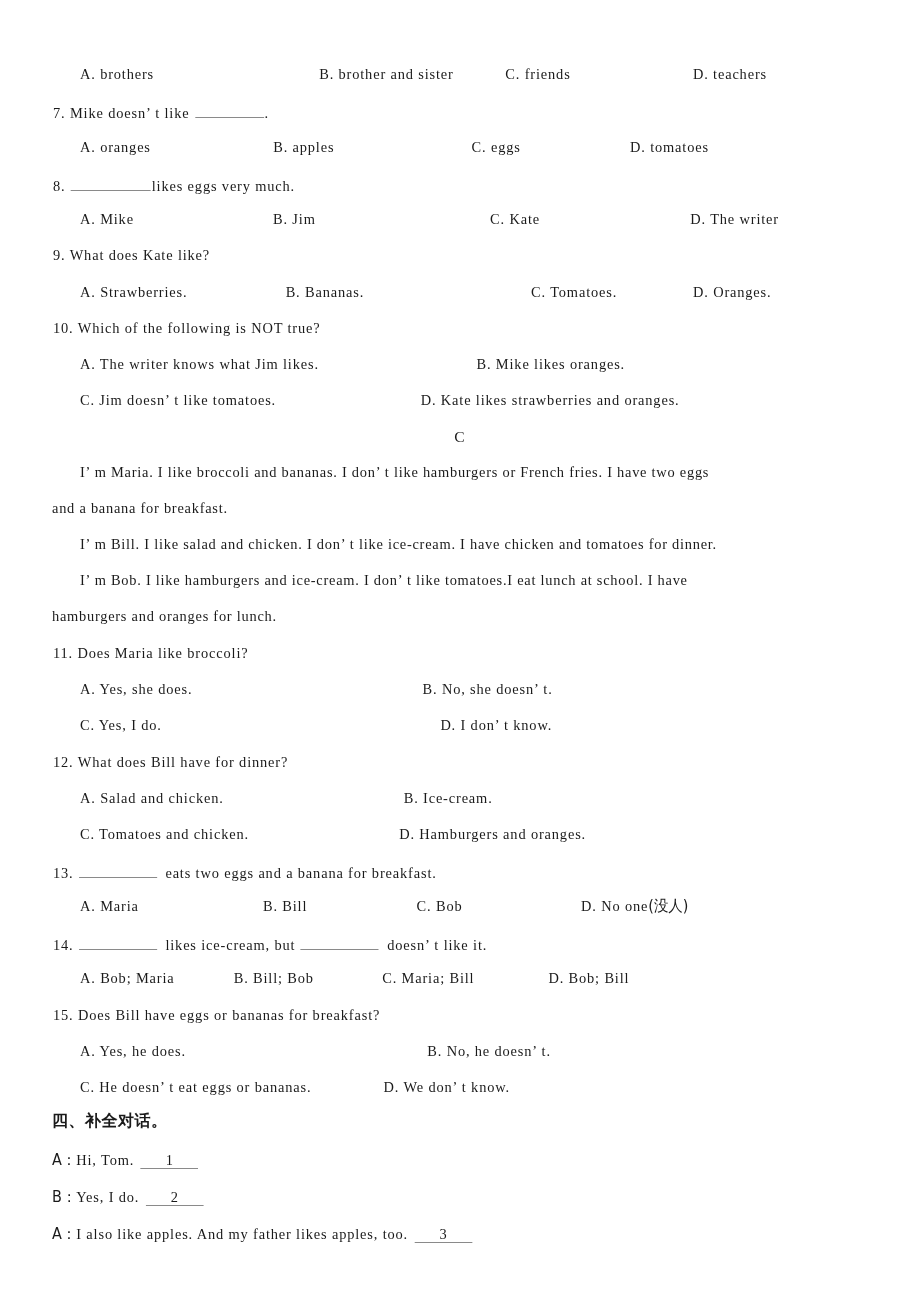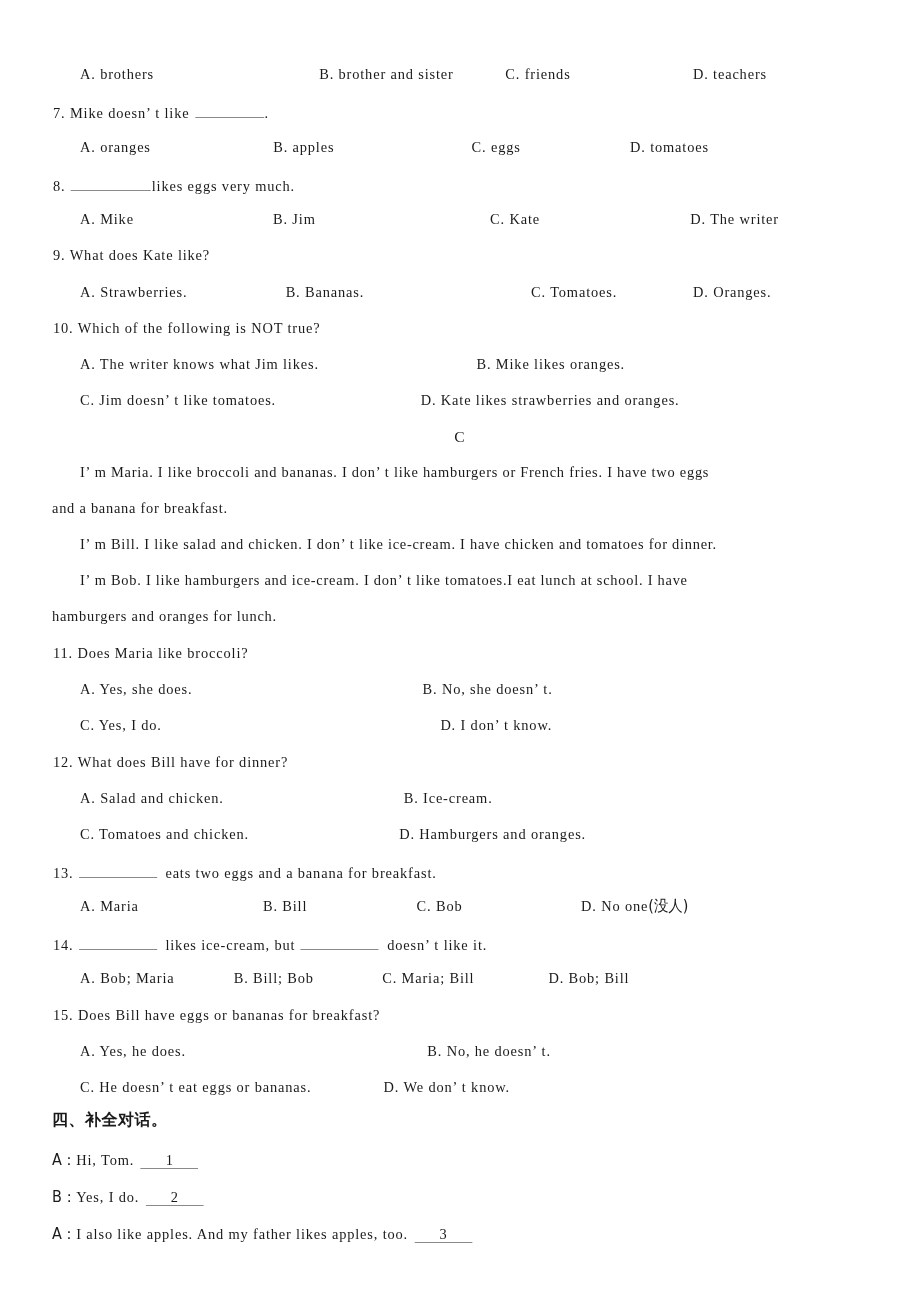--- a/index.html
+++ b/index.html
@@ -54,21 +54,21 @@
     text-align: center;
     letter-spacing: 1px;
   }
 
   
   .cn-heading {
     position: absolute;
     font-size: 16px;
     font-weight: bold;
     letter-spacing: 0.5px;
-    font-family: Liberation Mono, monospace;
+    font-family: Liberation Sans, sans-serif;
     line-height: 1;
   }
 
   .cn {
     font-family: "DejaVu Sans", "Liberation Sans", sans-serif;
     letter-spacing: 0;
   }
 
   
   .blank {

